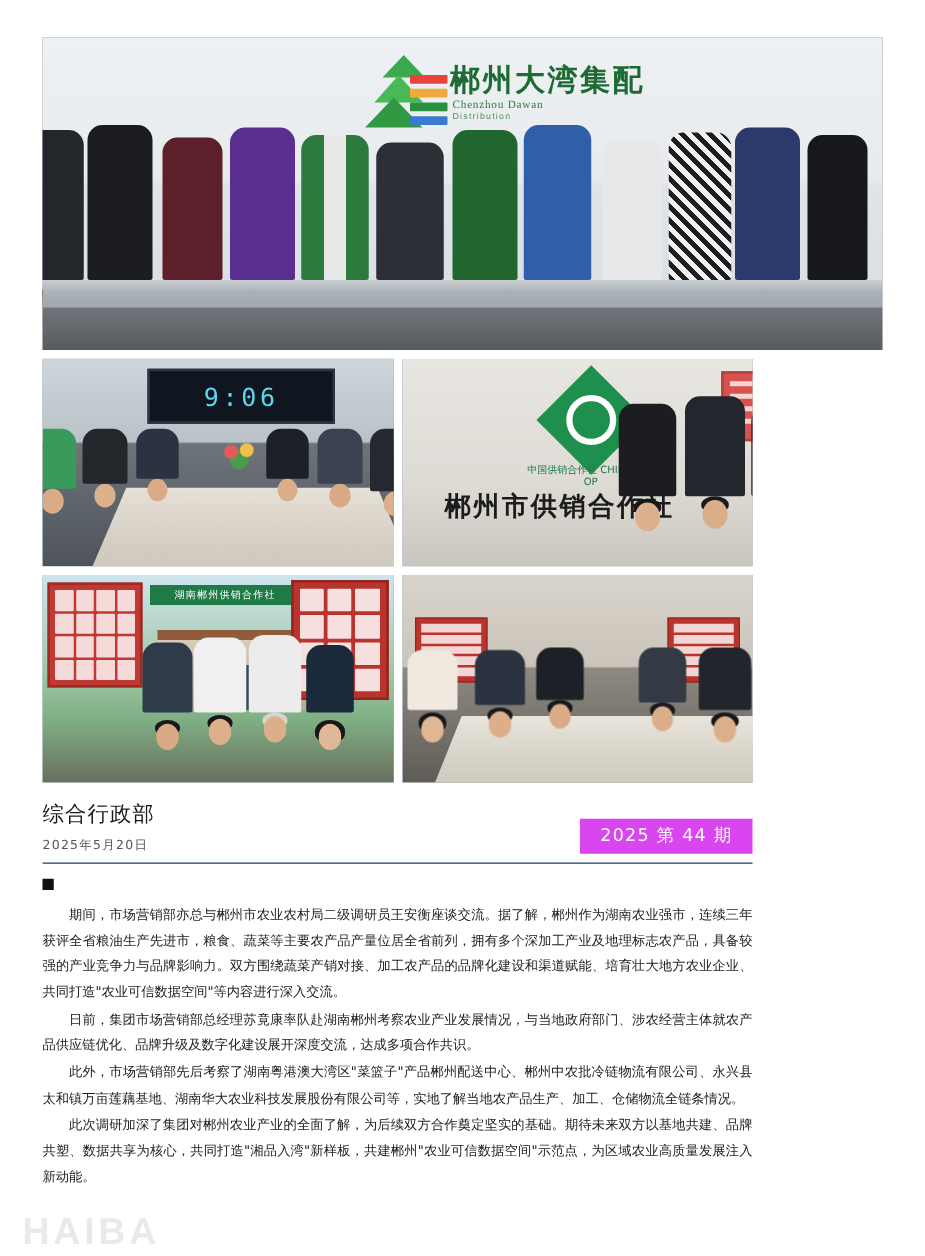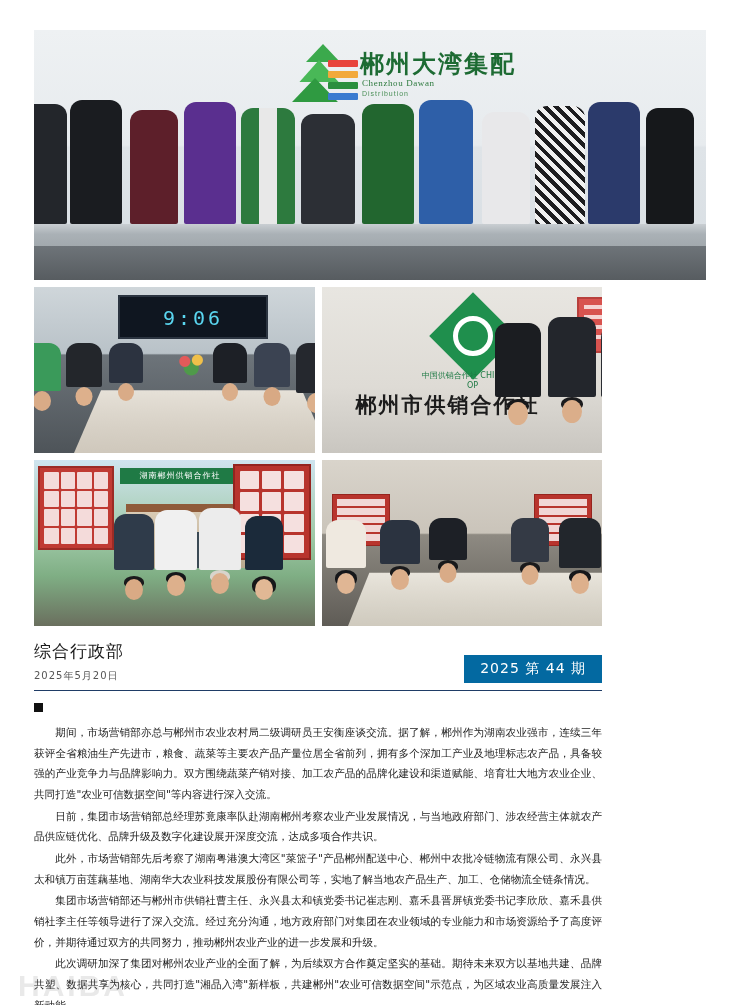--- a/index.html
+++ b/index.html
@@ -197,21 +197,21 @@
   }
   .dept-name {
     font-family: "DejaVu Sans", sans-serif;
     font-size: 17px; color: #1a1a1a; letter-spacing: 1px;
   }
   .dept-date {
     font-family: "DejaVu Sans", sans-serif;
     font-size: 10px; color: #555; margin-top: 6px; letter-spacing: 1px;
   }
   .issue-badge {
-    background: #0369a1; color: #fff;
+    background: #d946ef; color: #fff;
     font-family: "DejaVu Sans", sans-serif; font-size: 14px;
     padding: 5px 16px; letter-spacing: 1px; white-space: nowrap;
   }
   .rule { height: 1px; background: #1f3c66; margin-top: 7px; }
 
   
   .headline {
     margin-top: 12px;
     display: flex; align-items: center; gap: 8px;
   }
@@ -518,18 +518,17 @@
   <div class="rule"></div>
 
   <div class="headline">
     <span class="bullet"></span>
   </div>
 
   <div class="body">
     <p>期间，市场营销部亦总与郴州市农业农村局二级调研员王安衡座谈交流。据了解，郴州作为湖南农业强市，连续三年获评全省粮油生产先进市，粮食、蔬菜等主要农产品产量位居全省前列，拥有多个深加工产业及地理标志农产品，具备较强的产业竞争力与品牌影响力。双方围绕蔬菜产销对接、加工农产品的品牌化建设和渠道赋能、培育壮大地方农业企业、共同打造"农业可信数据空间"等内容进行深入交流。</p>
     <p>日前，集团市场营销部总经理苏竟康率队赴湖南郴州考察农业产业发展情况，与当地政府部门、涉农经营主体就农产品供应链优化、品牌升级及数字化建设展开深度交流，达成多项合作共识。</p>
     <p>此外，市场营销部先后考察了湖南粤港澳大湾区"菜篮子"产品郴州配送中心、郴州中农批冷链物流有限公司、永兴县太和镇万亩莲藕基地、湖南华大农业科技发展股份有限公司等，实地了解当地农产品生产、加工、仓储物流全链条情况。</p>
-    <p>集团市场营销部还与郴州市供销社曹主任、永兴县太和镇党委书记崔志刚、嘉禾县晋屏镇党委书记李欣欣、嘉禾县供销社李主任等领导进行了深入交流。经过充分沟通，地方政府部门对集团在农业领域的专业能力和市场资源给予了高度评价，并期待通过双方的共同努力，推动郴州农业产业的进一步发展和升级。</p>
     <p>此次调研加深了集团对郴州农业产业的全面了解，为后续双方合作奠定坚实的基础。期待未来双方以基地共建、品牌共塑、数据共享为核心，共同打造"湘品入湾"新样板，共建郴州"农业可信数据空间"示范点，为区域农业高质量发展注入新动能。</p>
   </div>
 
   <div class="watermark">HAIBA</div>
 </div>
 
 </body></html>

